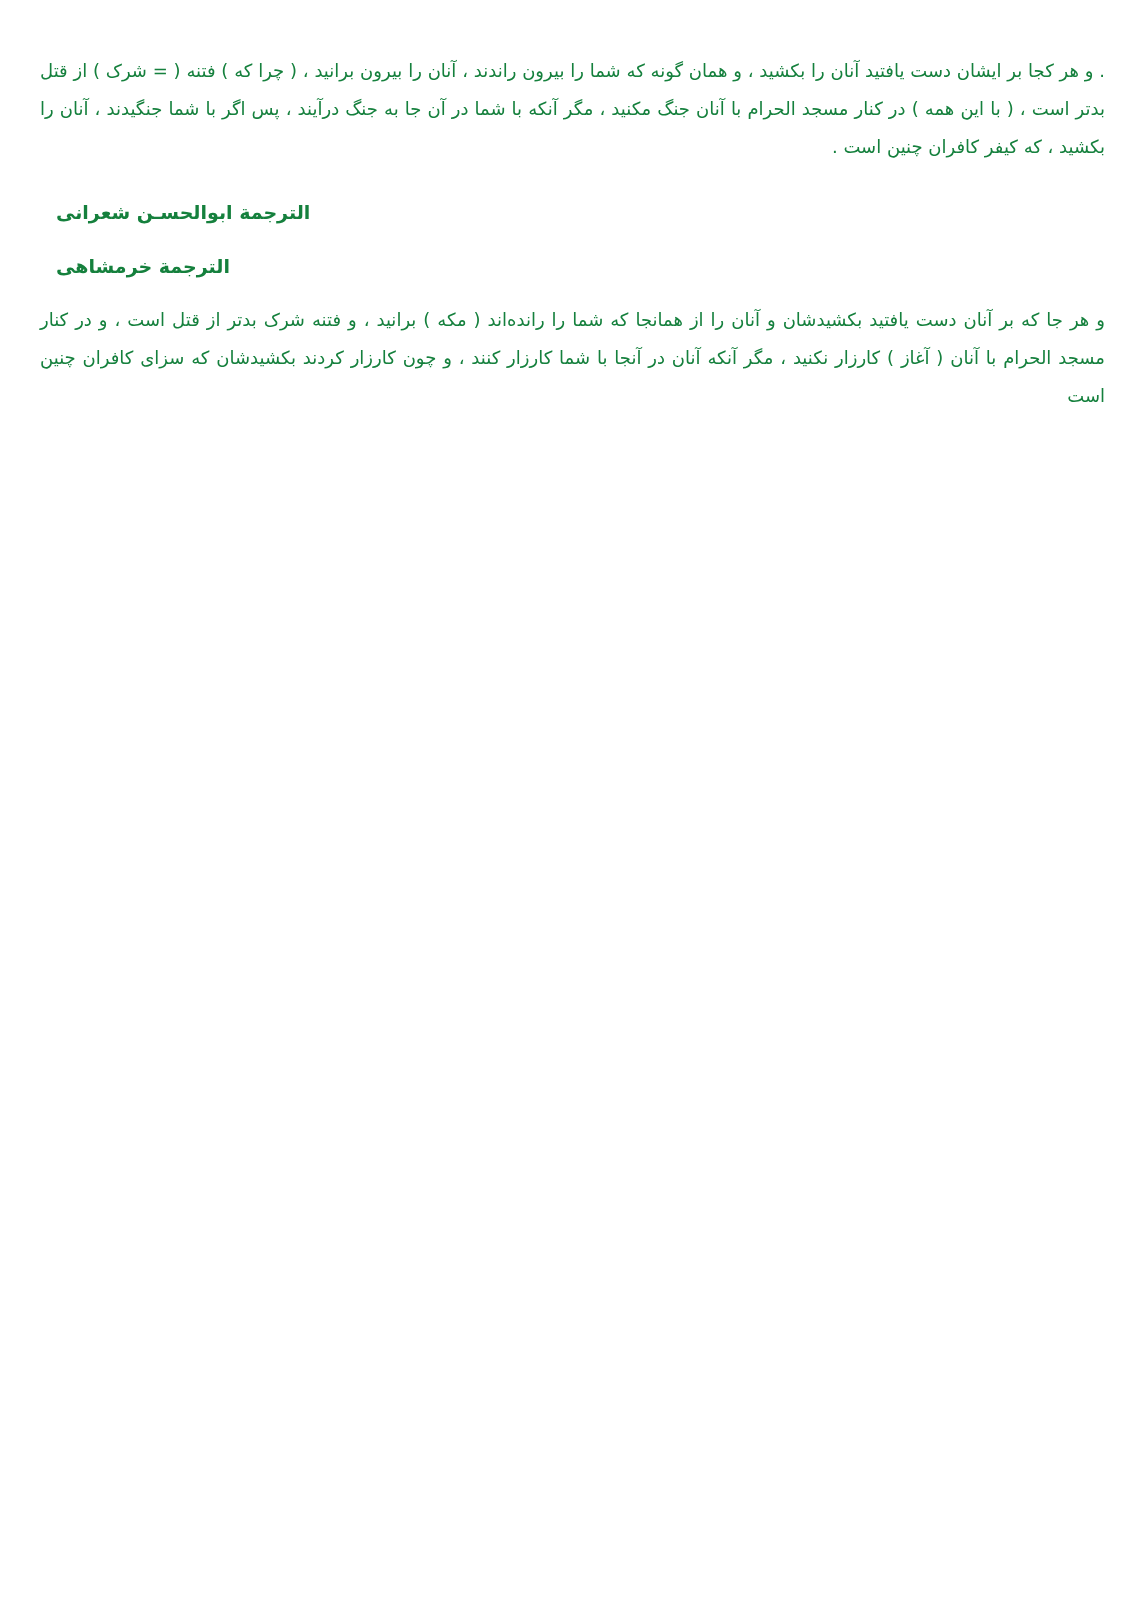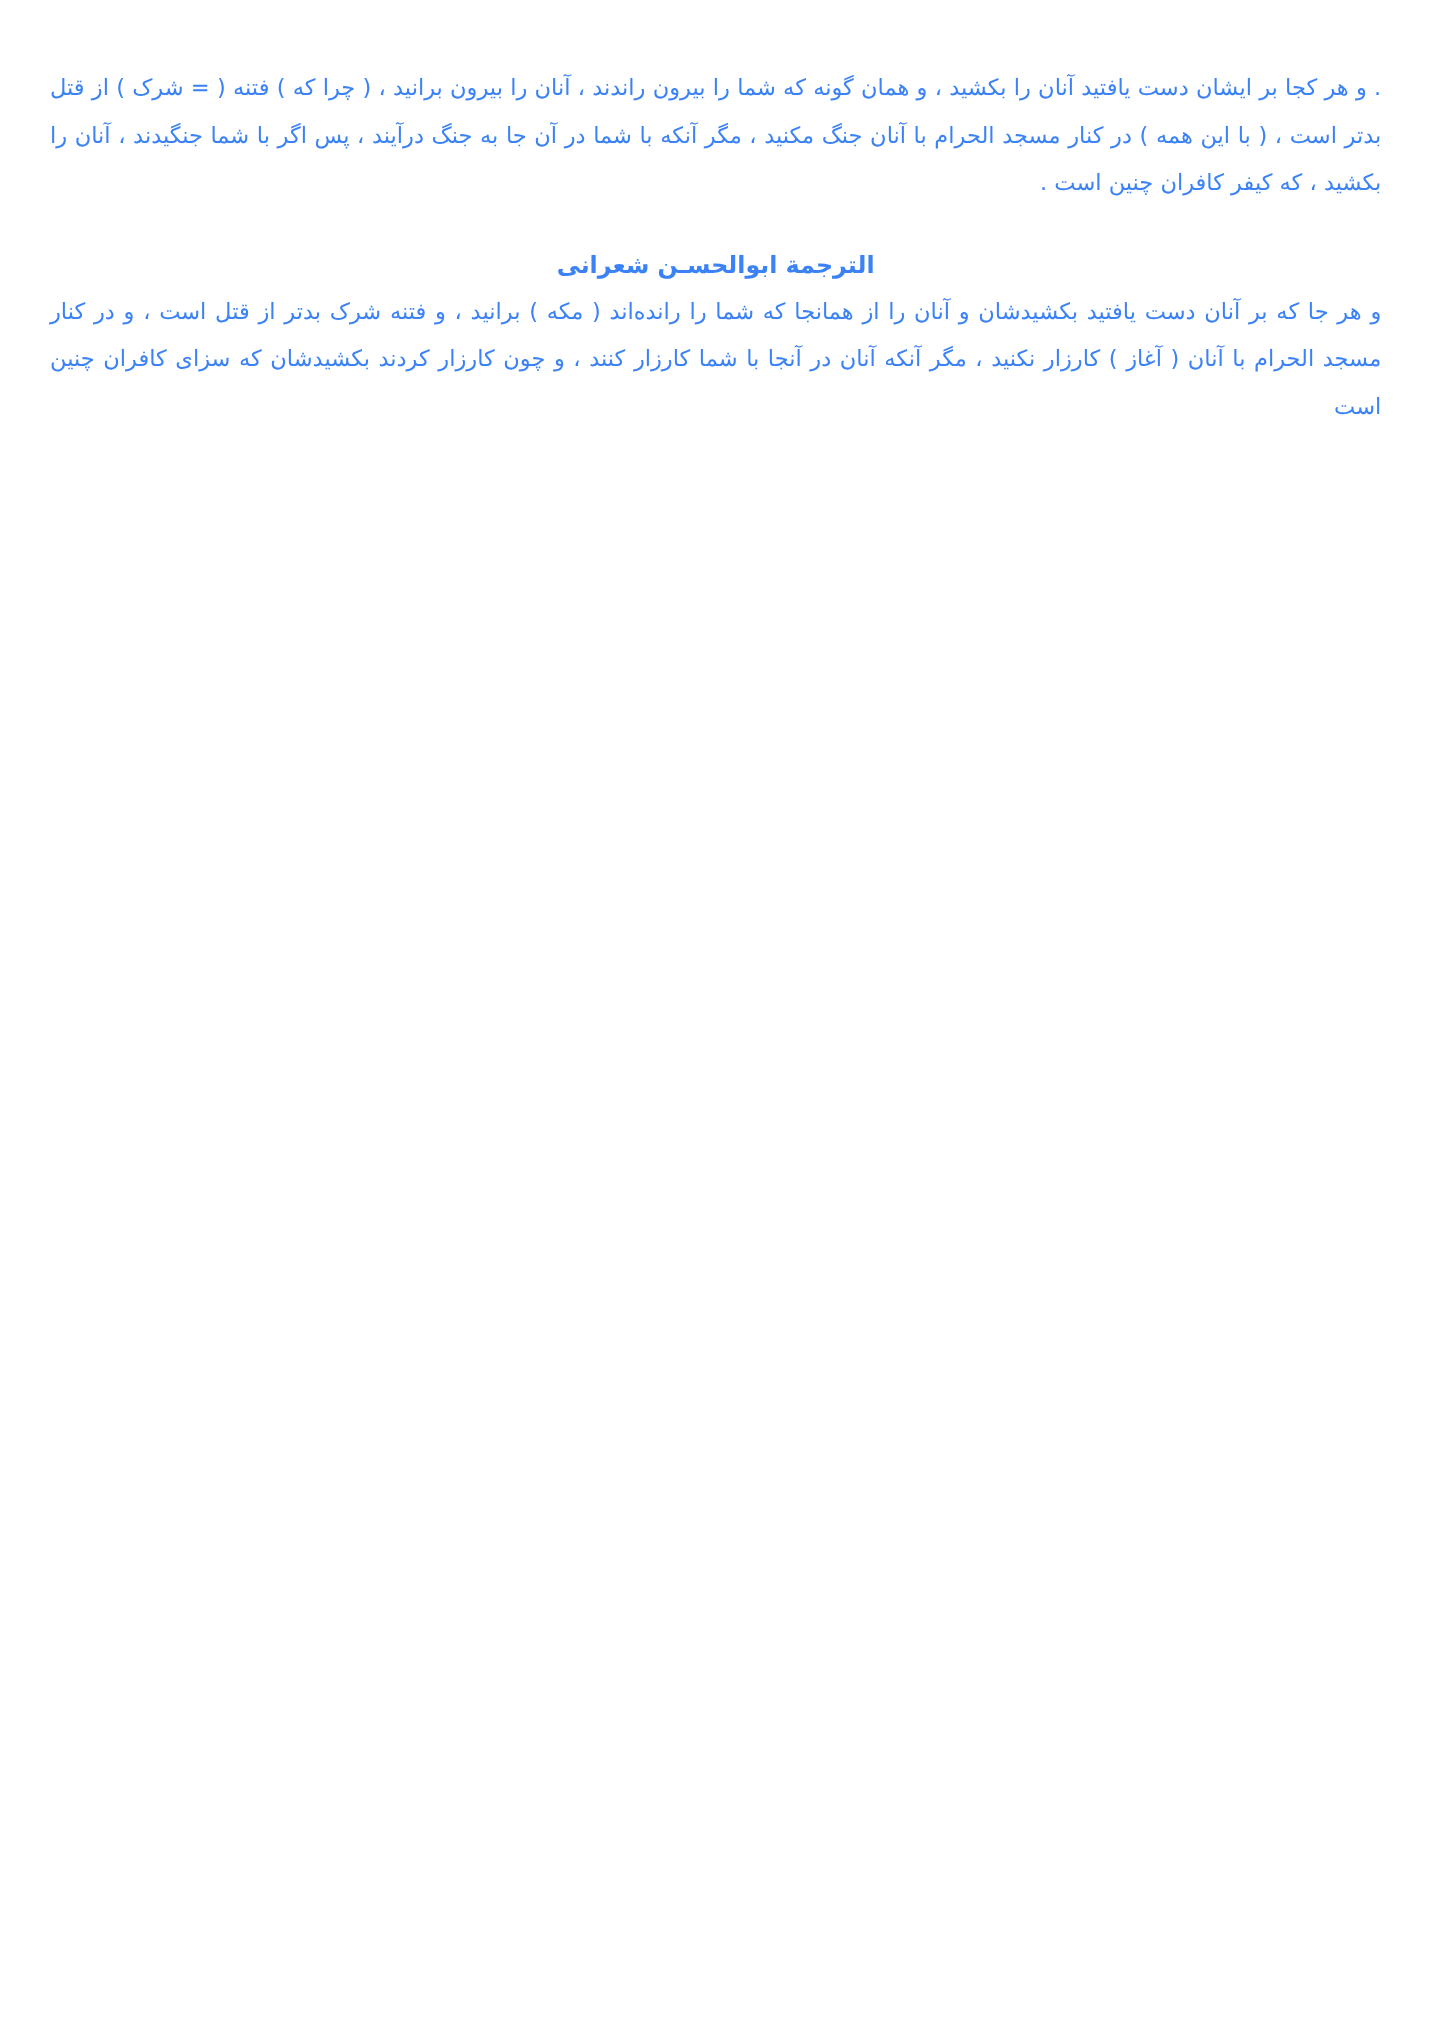--- a/index.html
+++ b/index.html
@@ -12,45 +12,46 @@
       height: 1618px;
       overflow: hidden;
       font-family: "DejaVu Sans", sans-serif;
     }
     .page {
       box-sizing: border-box;
       width: 1144px;
       height: 1618px;
       padding: 52px 39px 0 40px;
       direction: rtl;
-      color: #3b82f6;
+      color: #15803d;
       background: #ffffff;
     }
     .body-text {
       margin: 0 0 27px 0;
       font-size: 18px;
       line-height: 38px;
       text-align: justify;
       text-justify: inter-word;
       font-weight: normal;
     }
     .section-heading {
-      margin: 0;
+      margin: 16px;
       font-size: 19px;
       line-height: 38px;
       font-weight: bold;
-      text-align: center;
+      text-align: left;
     }
   </style>
 </head>
 <body>
 
 <div class="page">
 
   <p class="body-text">. و هر کجا بر ایشان دست یافتید آنان را بکشید ، و همان گونه که شما را بیرون راندند ، آنان را بیرون برانید ، ( چرا که ) فتنه ( = شرک ) از قتل بدتر است ، ( با این همه ) در کنار مسجد الحرام با آنان جنگ مکنید ، مگر آنکه با شما در آن جا به جنگ درآیند ، پس اگر با شما جنگیدند ، آنان را بکشید ، که کیفر کافران چنین است .</p>
 
   <h2 class="section-heading">الترجمة ابوالحسـن شعرانی</h2>
 
 
+  <h2 class="section-heading">الترجمة خرمشاهی</h2>
 
   <p class="body-text">و هر جا که بر آنان دست یافتید بکشیدشان و آنان را از همانجا که شما را رانده‌اند ( مکه ) برانید ، و فتنه شرک بدتر از قتل است ، و در کنار مسجد الحرام با آنان ( آغاز ) کارزار نکنید ، مگر آنکه آنان در آنجا با شما کارزار کنند ، و چون کارزار کردند بکشیدشان که سزای کافران چنین است</p>
 
 </div>
 
 </body></html>

